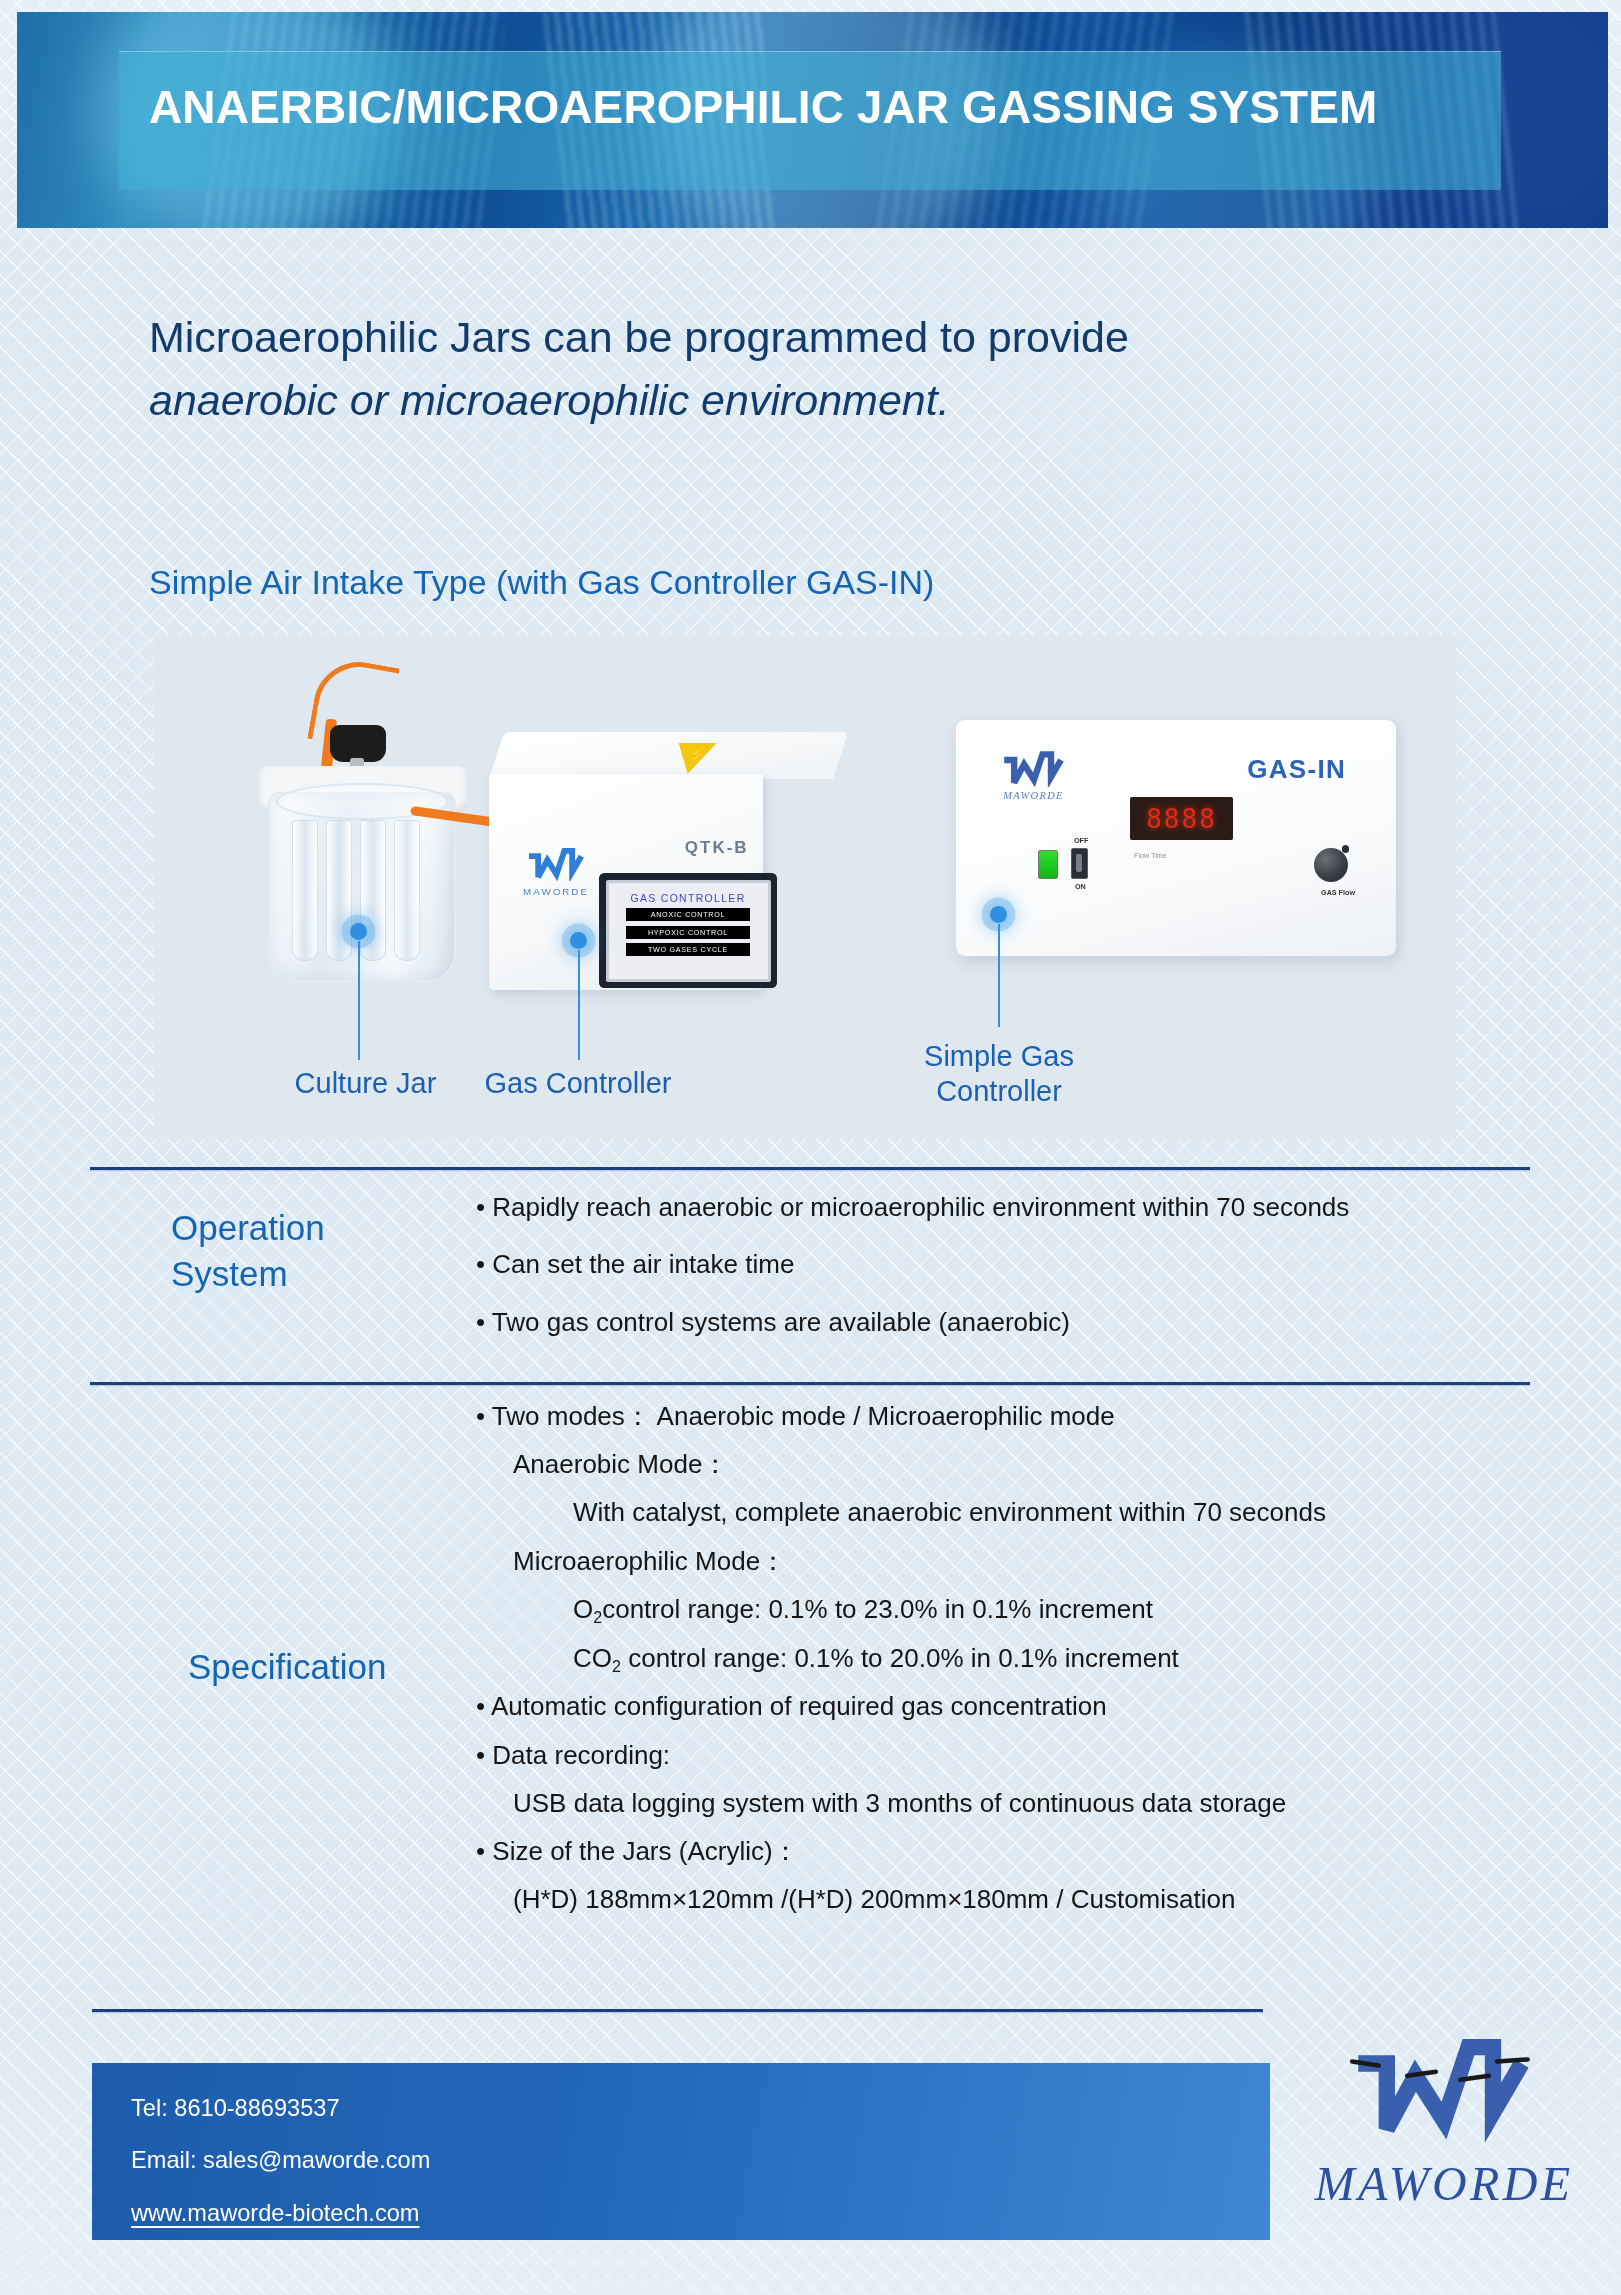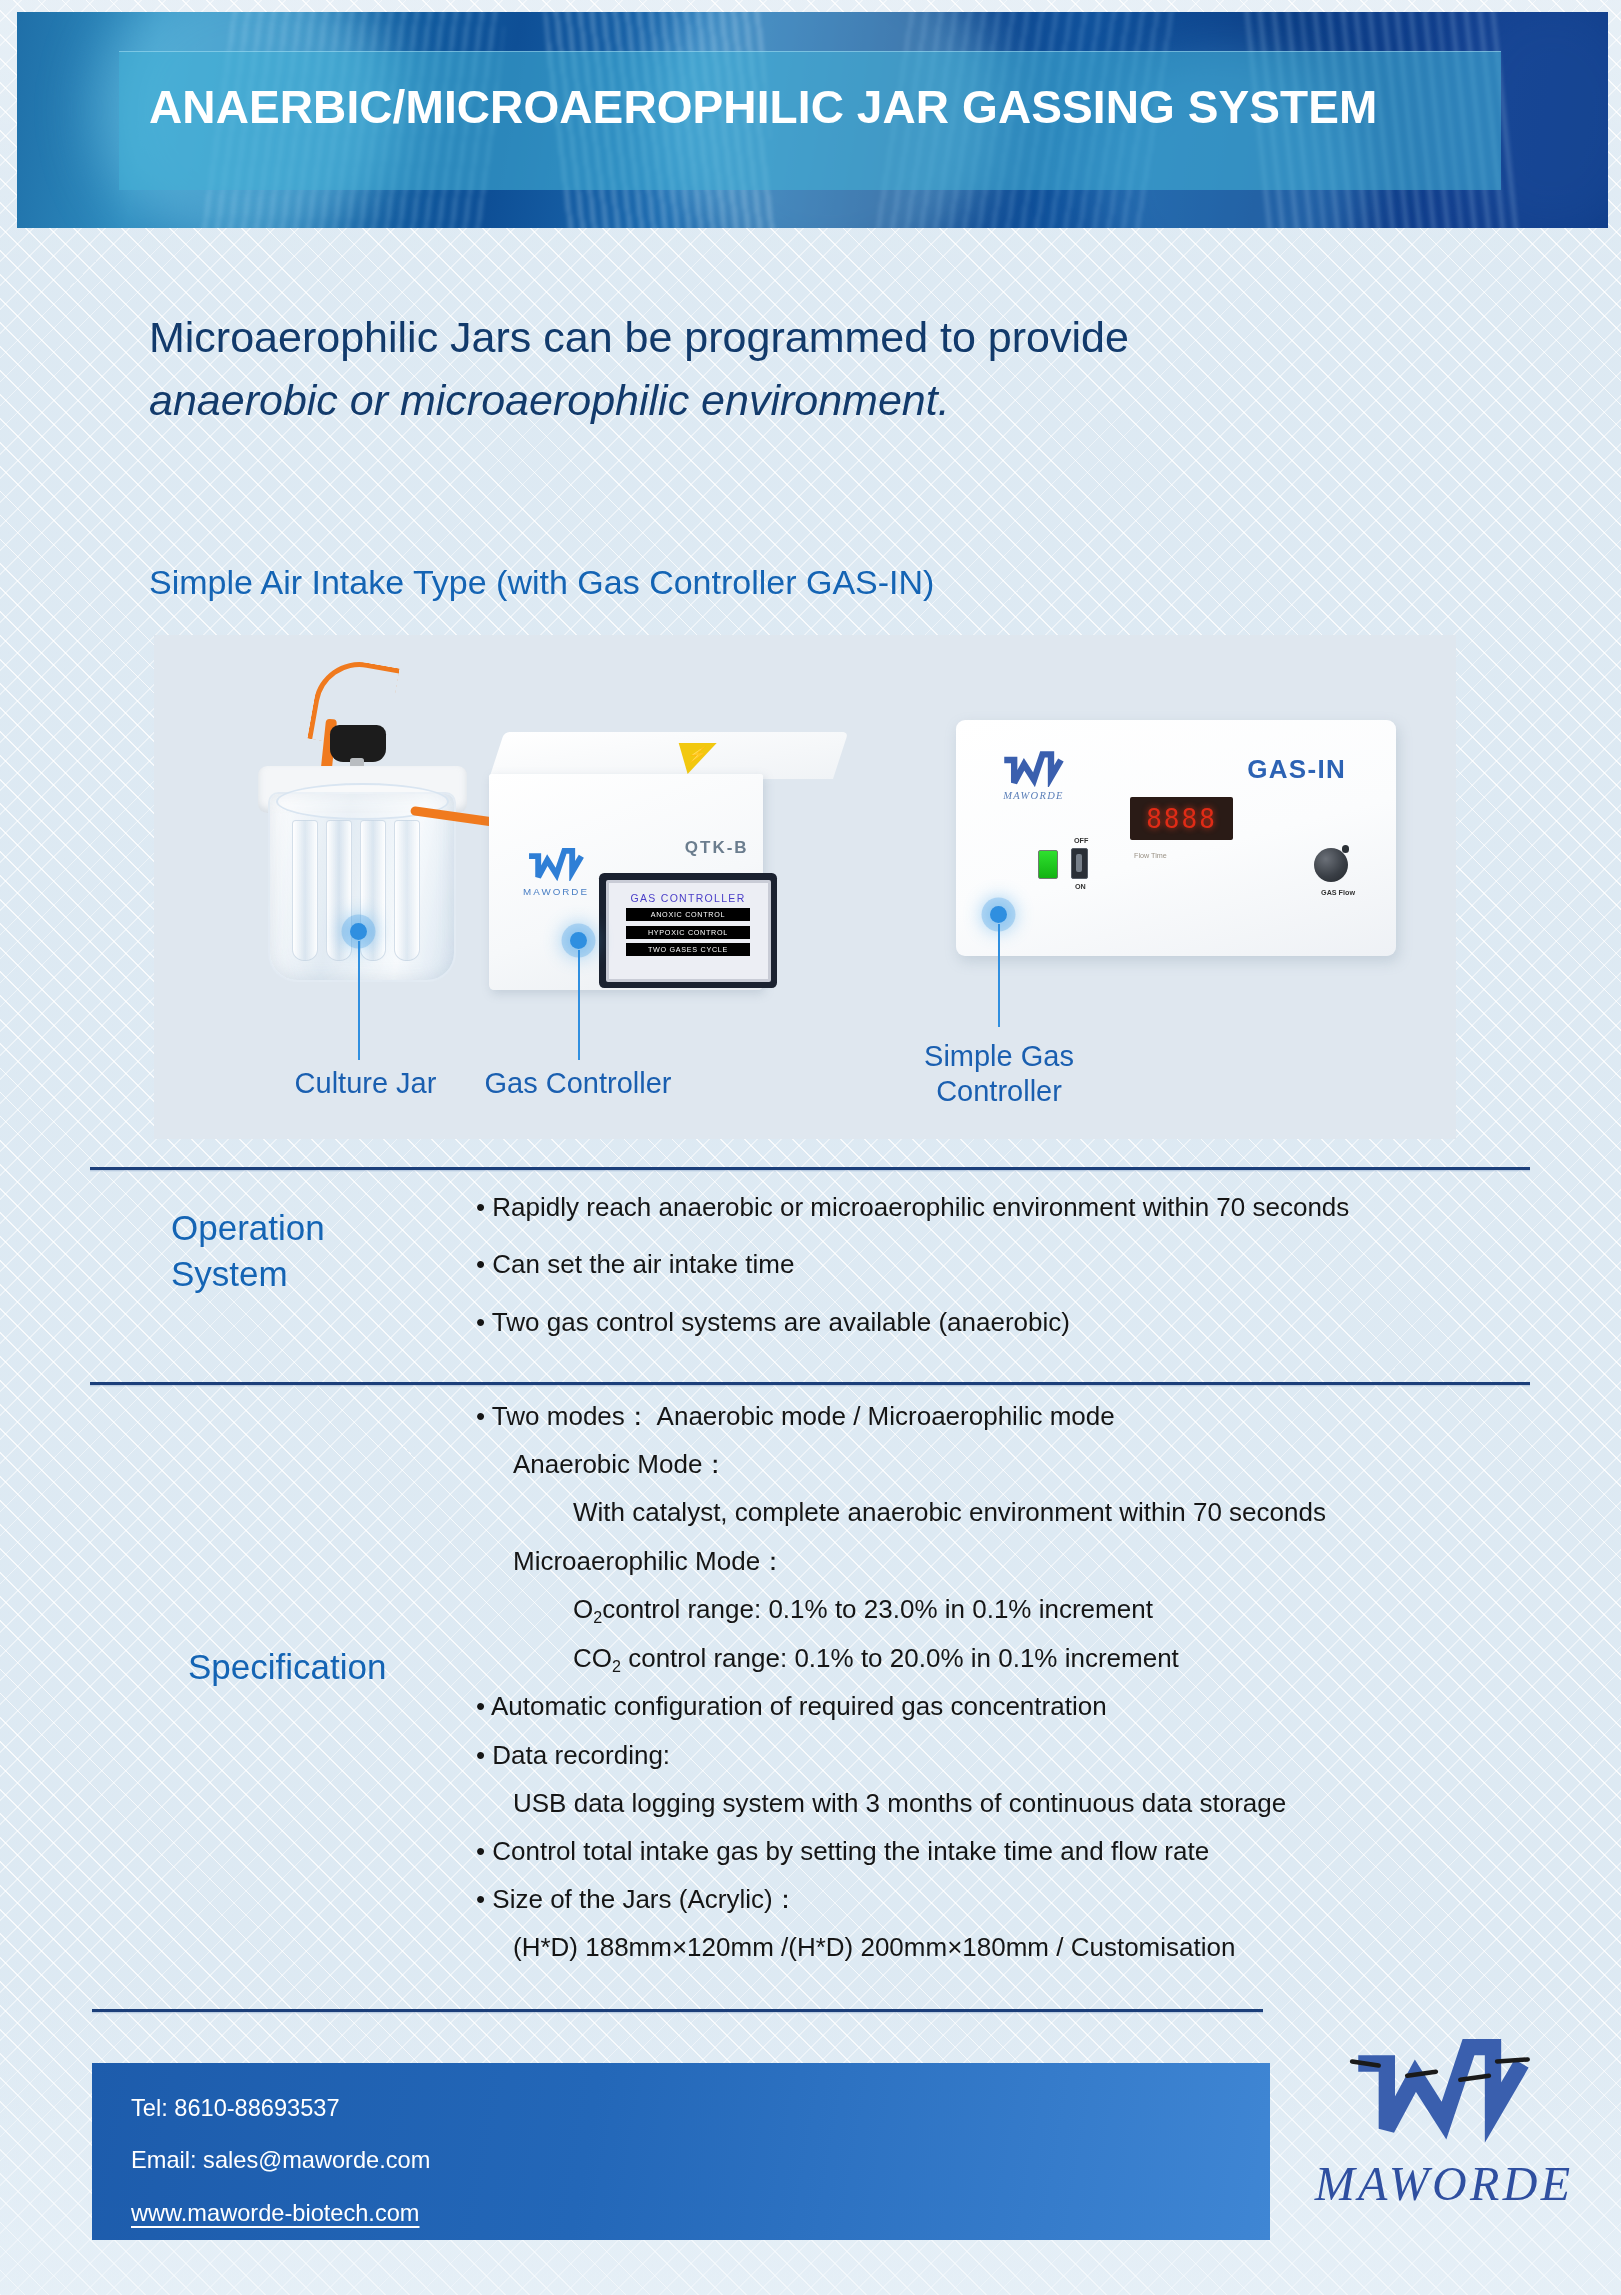--- a/index.html
+++ b/index.html
@@ -475,21 +475,20 @@
   <div class="bullets spec-bullets">
     <div class="row">• Two modes：  Anaerobic mode / Microaerophilic mode</div>
     <div class="row ind1">Anaerobic Mode：</div>
     <div class="row ind2">With catalyst, complete anaerobic environment within 70 seconds</div>
     <div class="row ind1">Microaerophilic Mode：</div>
     <div class="row ind2">O<sub>2</sub>control range: 0.1% to 23.0% in 0.1% increment</div>
     <div class="row ind2">CO<sub>2</sub> control range: 0.1% to 20.0% in 0.1% increment</div>
     <div class="row">• Automatic configuration of required gas concentration</div>
     <div class="row">• Data recording:</div>
     <div class="row ind1">USB data logging system with 3 months of continuous data storage</div>
-    <div class="row">• Control total intake gas by setting the intake time and flow rate</div>
     <div class="row">• Size of the Jars (Acrylic)：</div>
     <div class="row ind1">(H*D) 188mm×120mm /(H*D) 200mm×180mm / Customisation</div>
   </div>
 
   <div class="footer-box">
     <div class="footer-line f1">Tel: 8610-88693537</div>
     <div class="footer-line f2">Email: sales@maworde.com</div>
     <div class="footer-line f3">www.maworde-biotech.com</div>
   </div>
 

